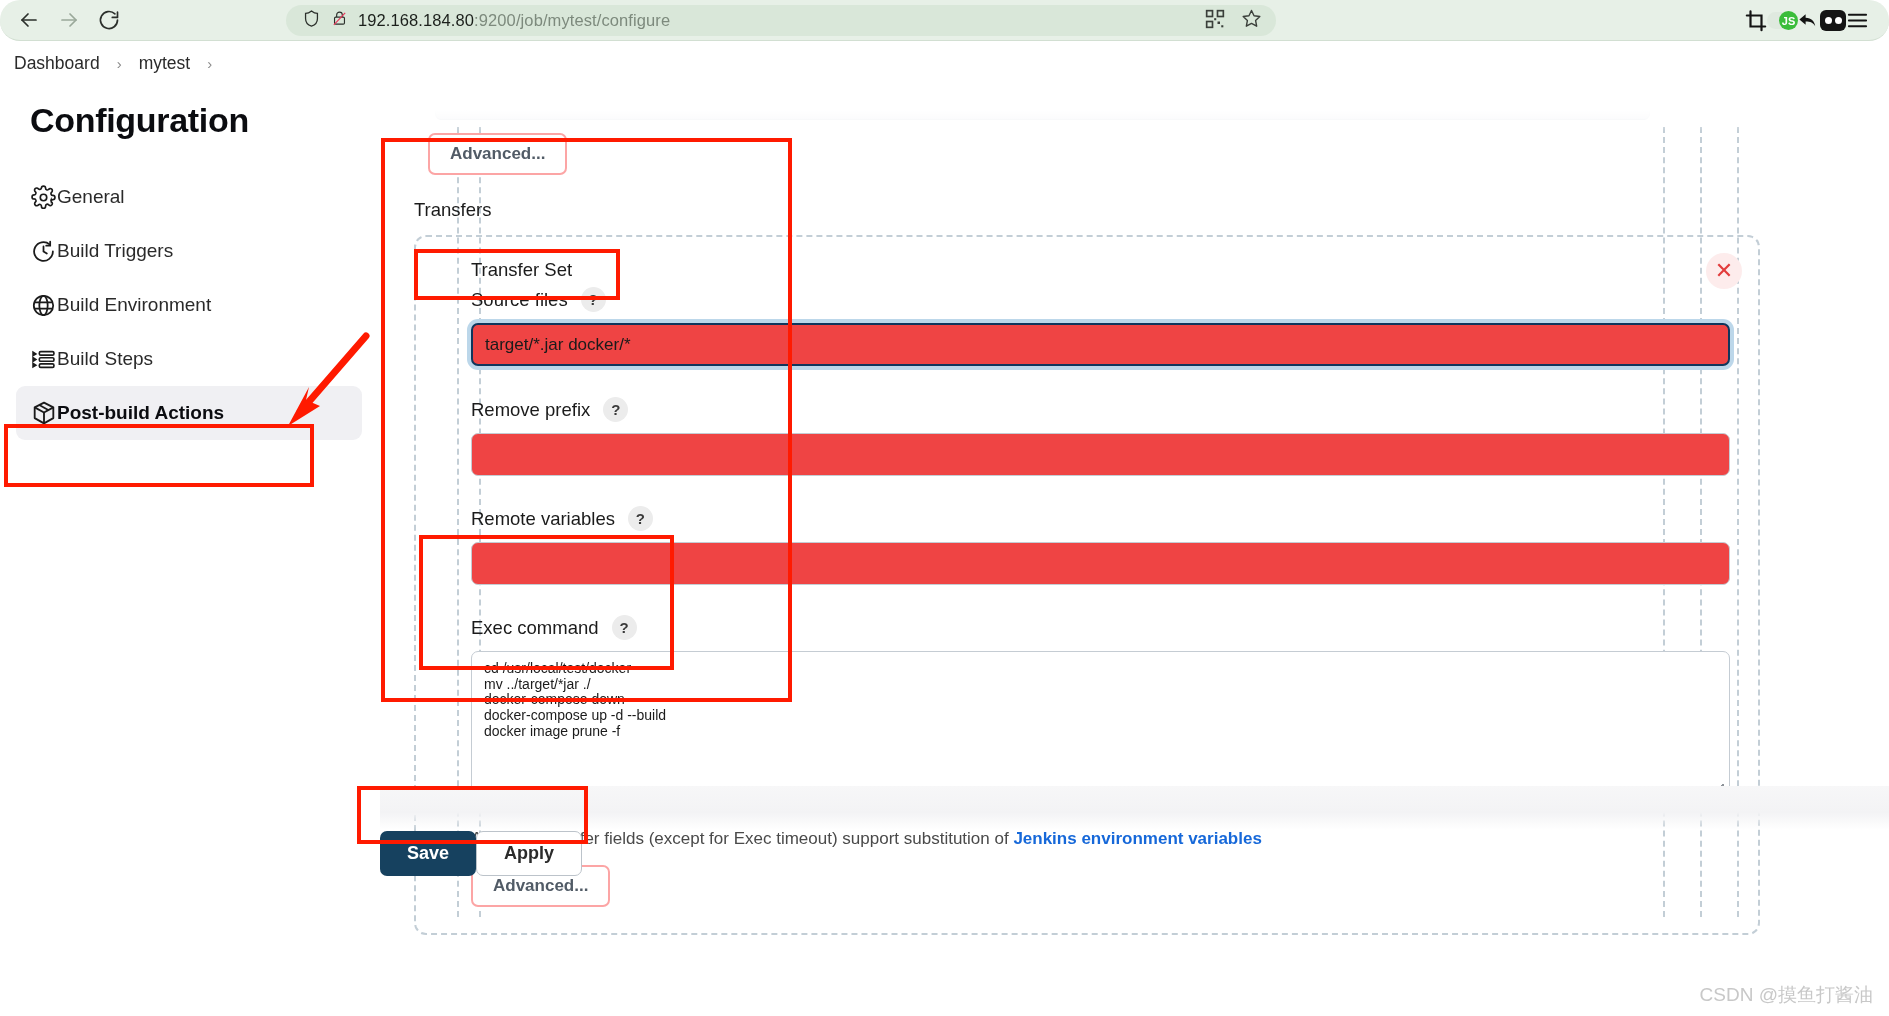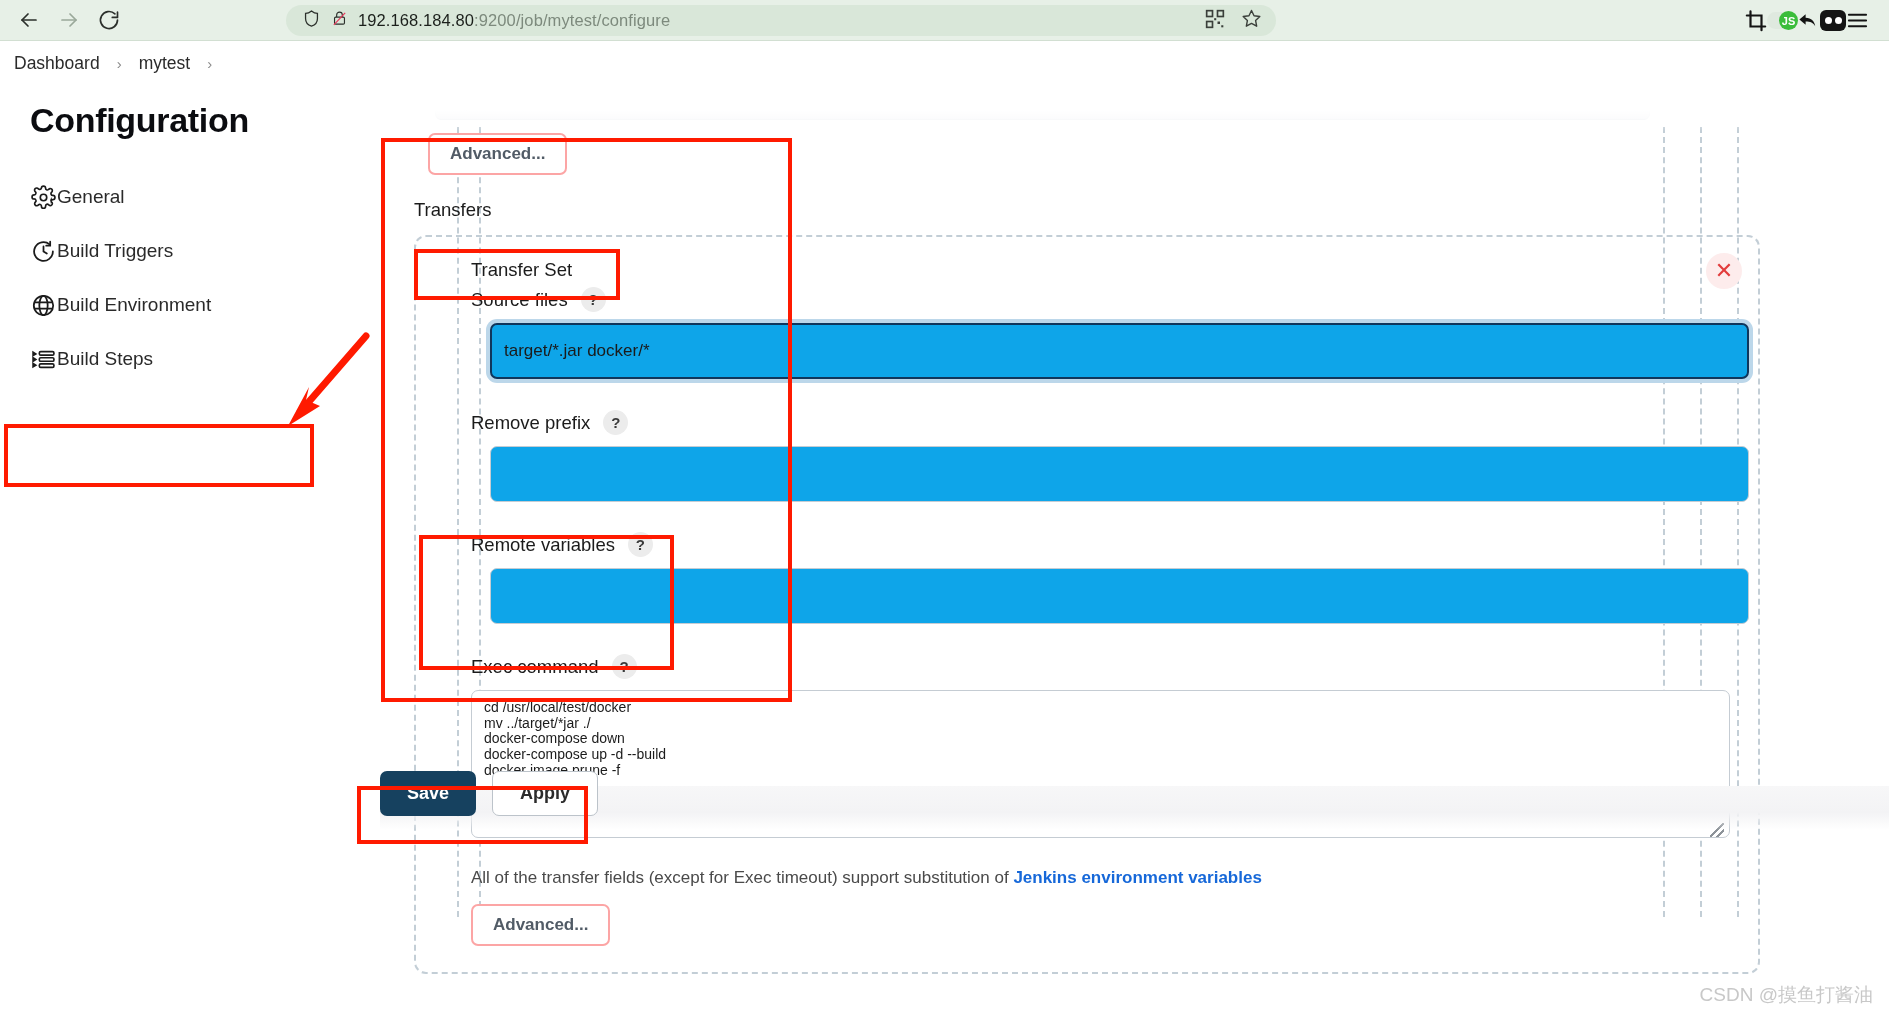--- a/index.html
+++ b/index.html
@@ -11,20 +11,21 @@
     font-family: "Liberation Sans", sans-serif;
   }
 
   
   #browser-bar {
     position: absolute; left: 0; top: 0;
     width: 1889px; height: 41px;
     background: #e7f0e7;
     display: flex; align-items: center;
     border-bottom: 1px solid #d2dfd2;
+    border-radius: 20px;
   }
   .nav-btns { display: flex; align-items: center; gap: 6px; padding-left: 12px; }
   .nav-btn {
     width: 34px; height: 34px; border-radius: 50%;
     display: flex; align-items: center; justify-content: center;
     color: #2b2f2b;
   }
   .nav-btn.dim { color: #9aa89a; }
   .nav-btn svg { display:block; }
 
@@ -131,25 +132,24 @@
   }
 
   .fld-label { font-size: 18.5px; color: #1b1b1b; display:flex; align-items:center; gap: 13px; }
   .help {
     width: 25px; height: 25px; border-radius: 50%; background: #ececec;
     color:#3a3a3a; font-size: 15px; font-weight: bold;
     display:flex; align-items:center; justify-content:center;
   }
 
   .txt-input {
-    width: 100%; height: 56px; border: 1px solid #c5ccd3; border-radius: 7px;
-    background: #0ea5e9; font-size: 17px; color: #1b1b1b;
+    width: 100%; height: 43px; border: 1px solid #c5ccd3; border-radius: 7px;
+    background: #ef4444; font-size: 17px; color: #1b1b1b;
     padding: 0 12px; outline: none;
     font-family: "Liberation Sans", sans-serif;
-    margin-left: 19px;
   }
   .txt-input.focused {
     border: 2px solid #10365c;
     box-shadow: 0 0 0 4px #bcd7ea;
   }
   .ta {
     width: 100%; height: 148px; border: 1px solid #c5ccd3; border-radius: 7px;
     background:#fff; font-size: 14px; color:#1b1b1b; line-height: 1.12;
     padding: 9px 12px; outline:none; resize: none; overflow:hidden;
     font-family: "Liberation Sans", sans-serif;
@@ -170,21 +170,21 @@
 
   .note { font-size: 17px; color: #4a4a4a; }
   .note a { color: #1668d9; font-weight: bold; text-decoration: none; }
 
   
   #save-bar {
     position:absolute; left: 380px; top: 745px; width: 1509px; height: 44px;
     background: linear-gradient(to bottom, #f7f7f8 0%, #f3f3f5 60%, rgba(243,243,245,0) 100%);
     z-index: 4;
   }
-  #btn-row { position:absolute; left: 380px; top: 730px; z-index: 5; display:flex; gap: 16px; }
+  #btn-row { position:absolute; left: 380px; top: 790px; z-index: 5; display:flex; }
   .btn-save {
     background: #16415f; color:#fff; border:none; border-radius: 7px;
     font-size: 18px; font-weight: bold; padding: 11px 27px;
     font-family: "Liberation Sans", sans-serif;
   }
   .btn-apply {
     background: #fff; color:#2b2b2b; border:1px solid #bcc3ca; border-radius: 7px;
     font-size: 18px; font-weight: bold; padding: 11px 27px;
     font-family: "Liberation Sans", sans-serif;
   }
@@ -347,20 +347,31 @@
             <path d="M2 10.4L4.6 12 2 13.6z" fill="currentColor"></path>
             <path d="M2 15.8L4.6 17.4 2 19z" fill="currentColor"></path>
             <rect x="8" y="4.4" width="14" height="3.4" rx="1.3"></rect>
             <rect x="8" y="10.3" width="14" height="3.4" rx="1.3"></rect>
             <rect x="8" y="16.2" width="14" height="3.4" rx="1.3"></rect>
           </svg>
       </span>
       <span>Build Steps</span>
     </div>
 
+    <div class="side-item active">
+      <span class="ico">
+        <svg width="26" height="26" viewBox="0 0 24 24" fill="none" stroke="currentColor" stroke-width="1.7" stroke-linejoin="round">
+            <path d="M12 2.4l8.6 4.4v9.9L12 21.6 3.4 16.7V6.8z"></path>
+            <path d="M3.4 6.8L12 11.6l8.6-4.8"></path>
+            <path d="M12 11.6v10"></path>
+            <path d="M7.7 4.6l8.6 4.8"></path>
+          </svg>
+      </span>
+      <span>Post-build Actions</span>
+    </div>
   </div>
 
   <div class="vline" style="left:457px;"></div>
   <div class="vline" style="left:479px;"></div>
   <div class="vline" style="left:1663px;"></div>
   <div class="vline" style="left:1700px;"></div>
   <div class="vline" style="left:1737px;"></div>
 
   <div id="form">
 

